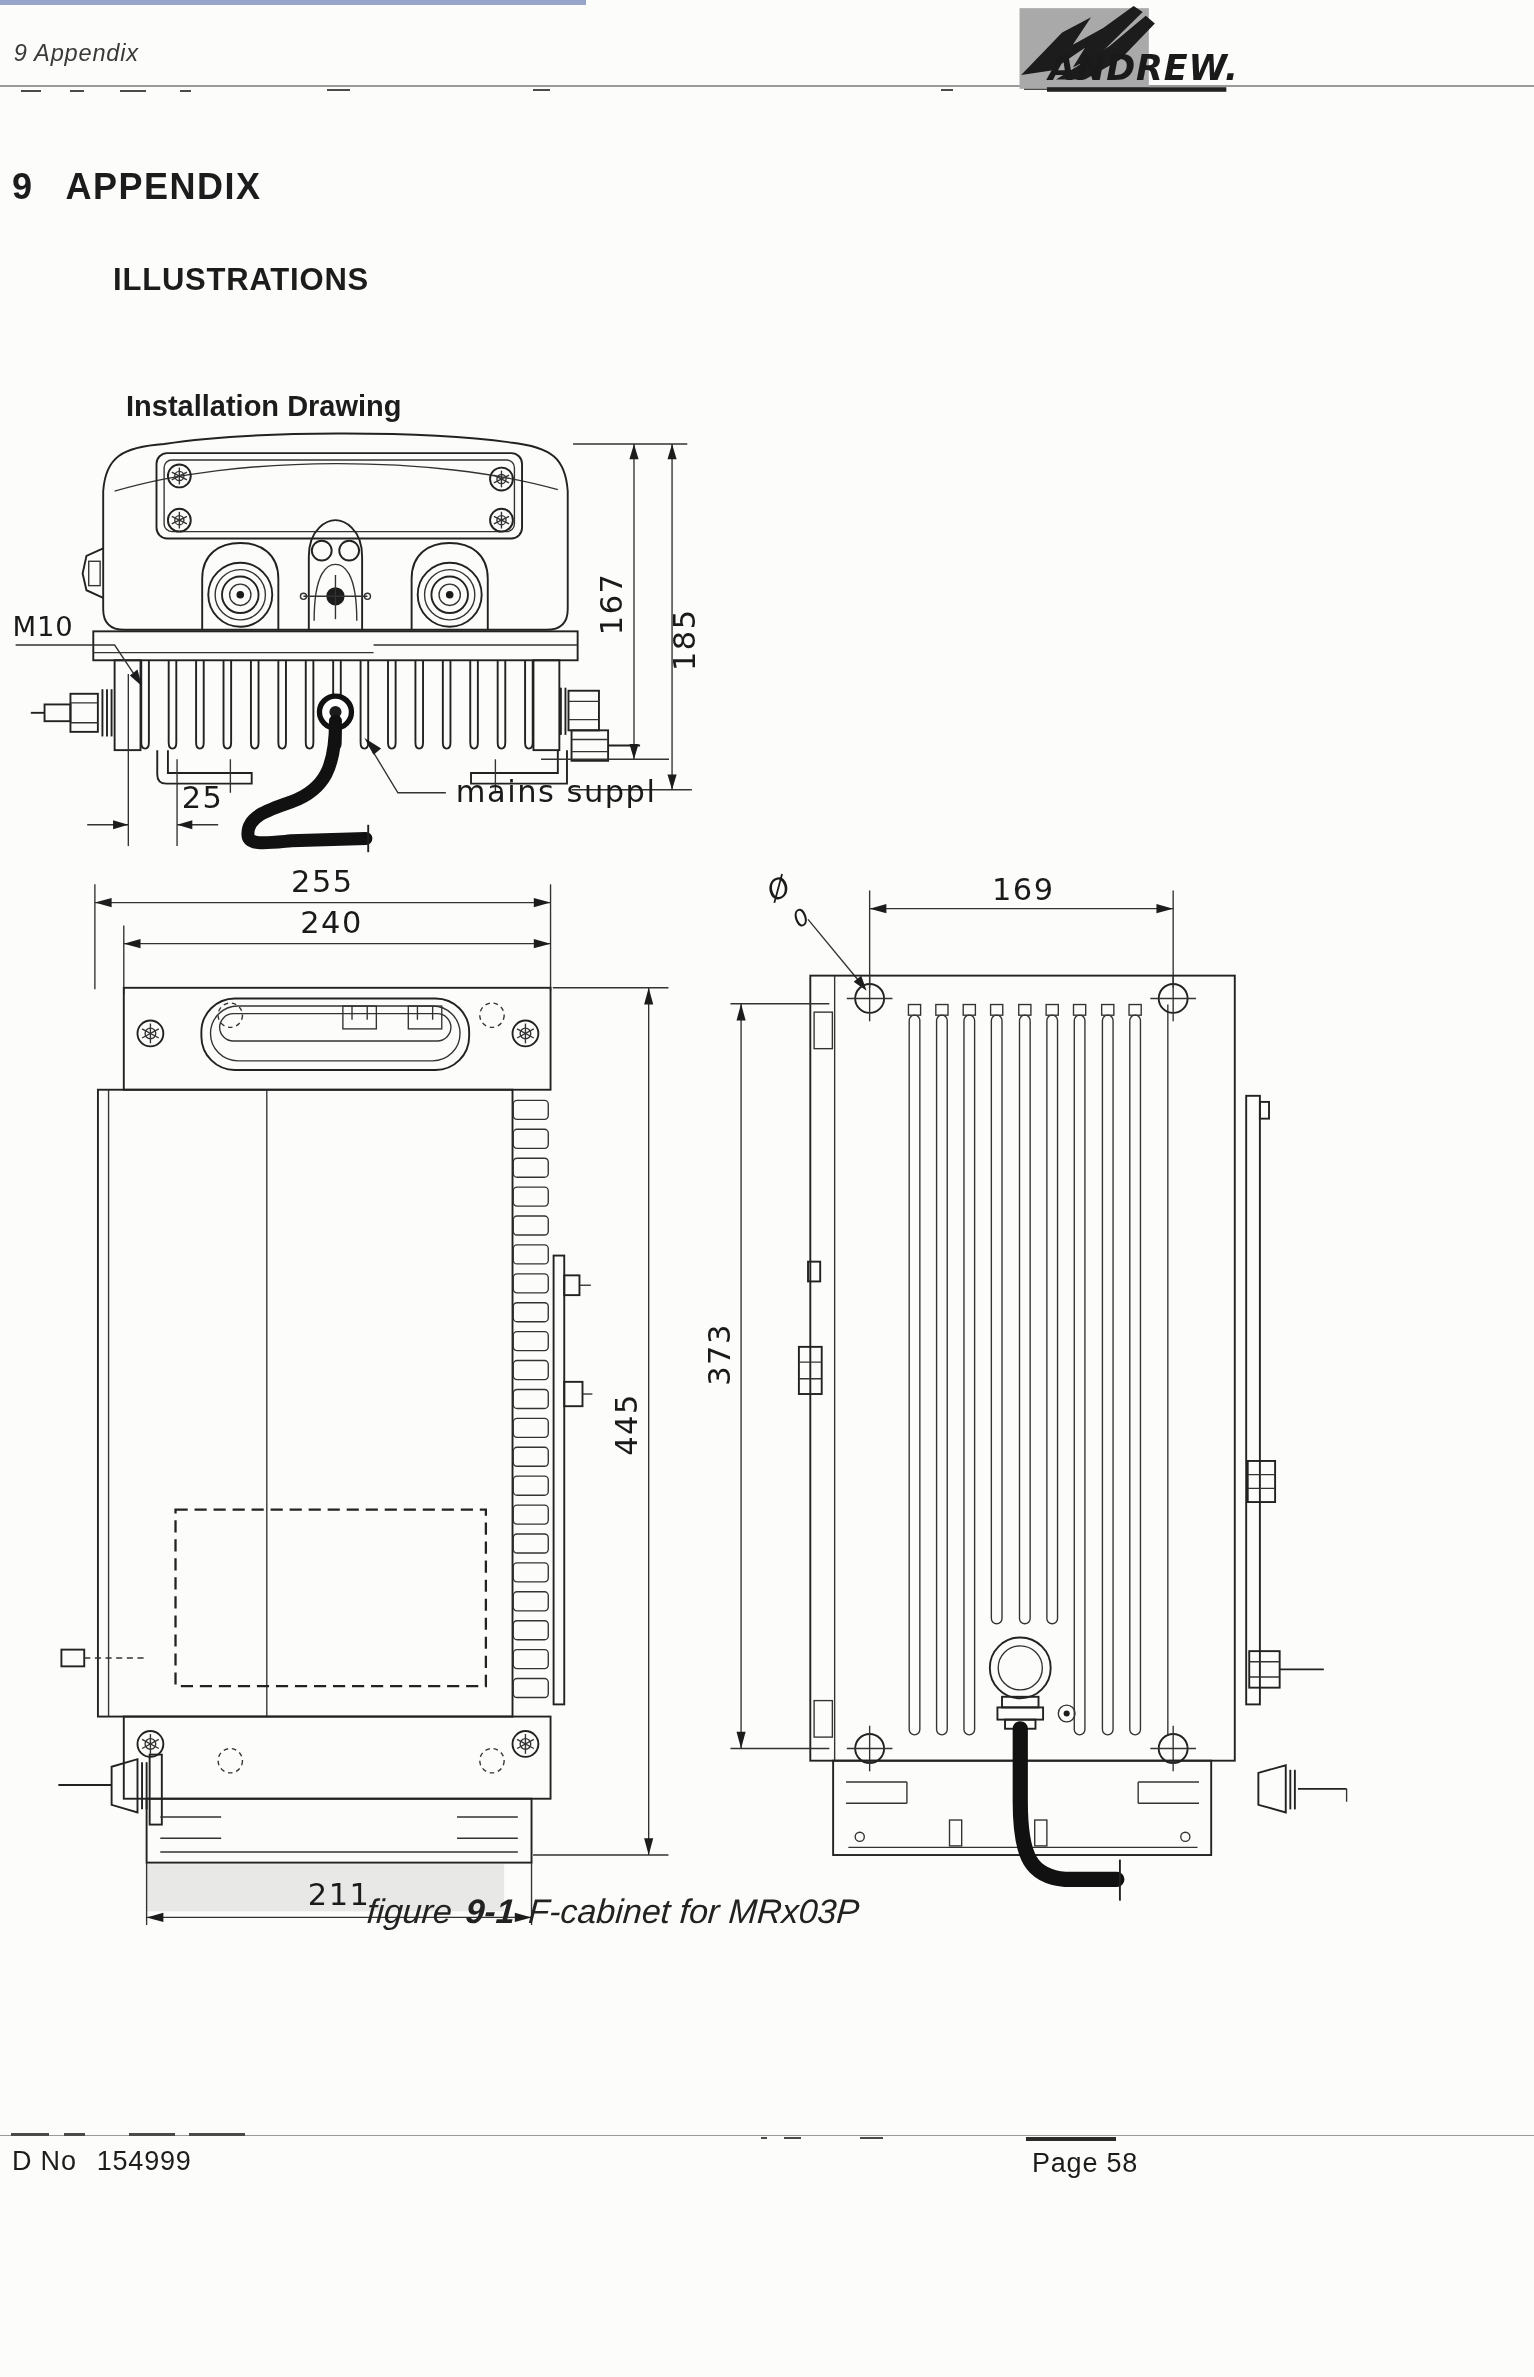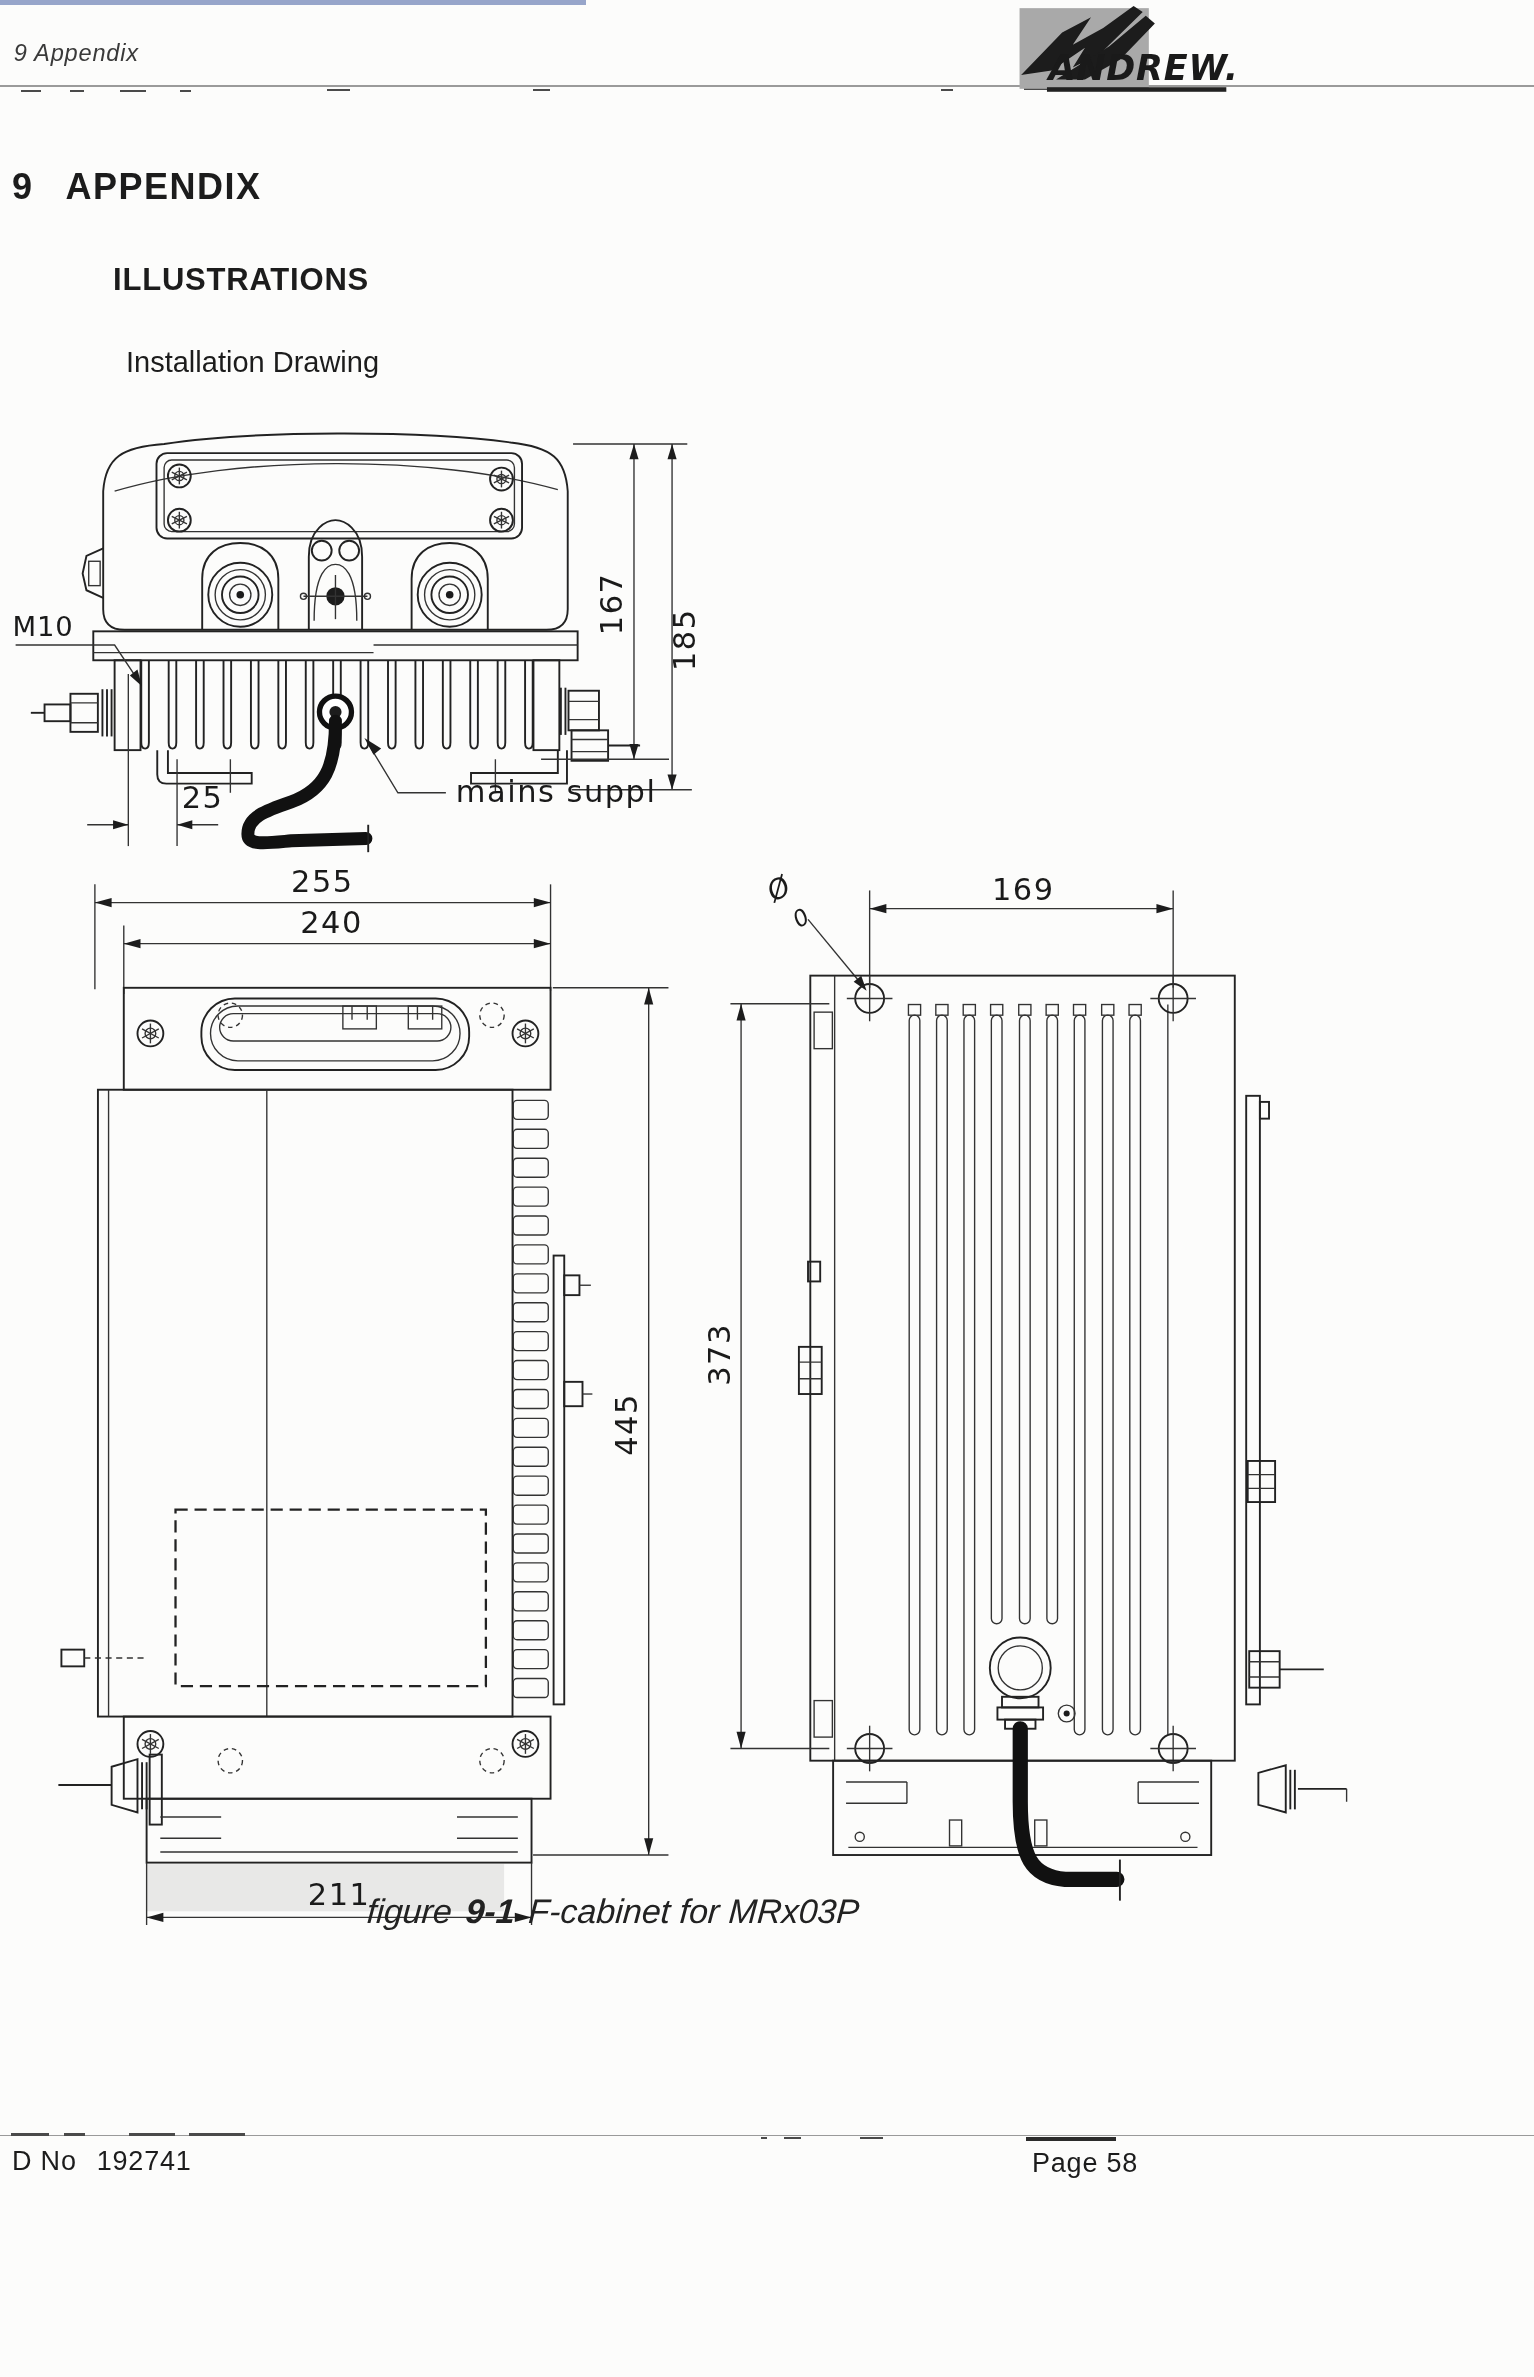--- a/index.html
+++ b/index.html
@@ -4,21 +4,21 @@
 <style>
   html,body{margin:0;padding:0;background:#e8e8e8;}
   #page{position:relative;width:1534px;height:2377px;background:#fcfcfb;overflow:hidden;
         font-family:"Liberation Sans",sans-serif;color:#1c1c1c;}
   .abs{position:absolute;}
   .rule{position:absolute;background:#9a9a9a;height:1.5px;}
   .dash{position:absolute;background:#4a4a4a;height:2.3px;}
   .running-title{font-size:23.6px;color:#3a3a3a;letter-spacing:0.8px;font-style:italic;}
   .h-chapter{font-size:36px;font-weight:bold;letter-spacing:1.5px;display:flex;gap:32px;}
   .h-section{font-size:31px;font-weight:bold;letter-spacing:0.8px;text-align:right;}
-  .h-subsection{font-size:29px;font-weight:normal;}
+  .h-subsection{font-size:29px;font-weight:bold;margin-top:44px;}
   .caption{font-size:34px;font-style:italic;display:flex;gap:13.7px;color:#222;}
   .caption .num{font-weight:bold;}
   .footer-text{font-size:27px;letter-spacing:0.8px;display:flex;gap:20px;align-items:center;}
   svg text{font-family:"DejaVu Sans",sans-serif;fill:#1a1a1a;}
   svg .dim{font-size:40px;letter-spacing:2px;}
   svg .dimsm{font-size:36px;letter-spacing:1px;}
   svg *{vector-effect:none;}
   .ln{stroke:#222;stroke-width:2.5;fill:none;}
   .thin{stroke:#333;stroke-width:1.8;fill:none;}
   .dark{fill:#1c1c1c;}
@@ -506,18 +506,18 @@
   <div class="dash" style="left:64px;top:2133px;width:21px;height:3px;"></div>
   <div class="dash" style="left:129px;top:2133px;width:46px;height:3px;"></div>
   <div class="dash" style="left:189px;top:2133px;width:56px;height:3px;"></div>
   <div class="dash" style="left:761px;top:2137px;width:6px;"></div>
   <div class="dash" style="left:784px;top:2137px;width:16.7px;"></div>
   <div class="dash" style="left:860px;top:2137px;width:23px;"></div>
   <div class="abs" style="left:1026px;top:2137px;width:90px;height:3.8px;background:#2b2b2b;"></div>
 
   <div class="abs footer-text" style="left:12px;top:2146px;">
     <span>D No</span>
-    <span>192741</span>
+    <span>154999</span>
   </div>
   <div class="abs footer-text" style="left:1032px;top:2148px;">Page 58</div>
 
 </div>
 
 
 </body></html>

